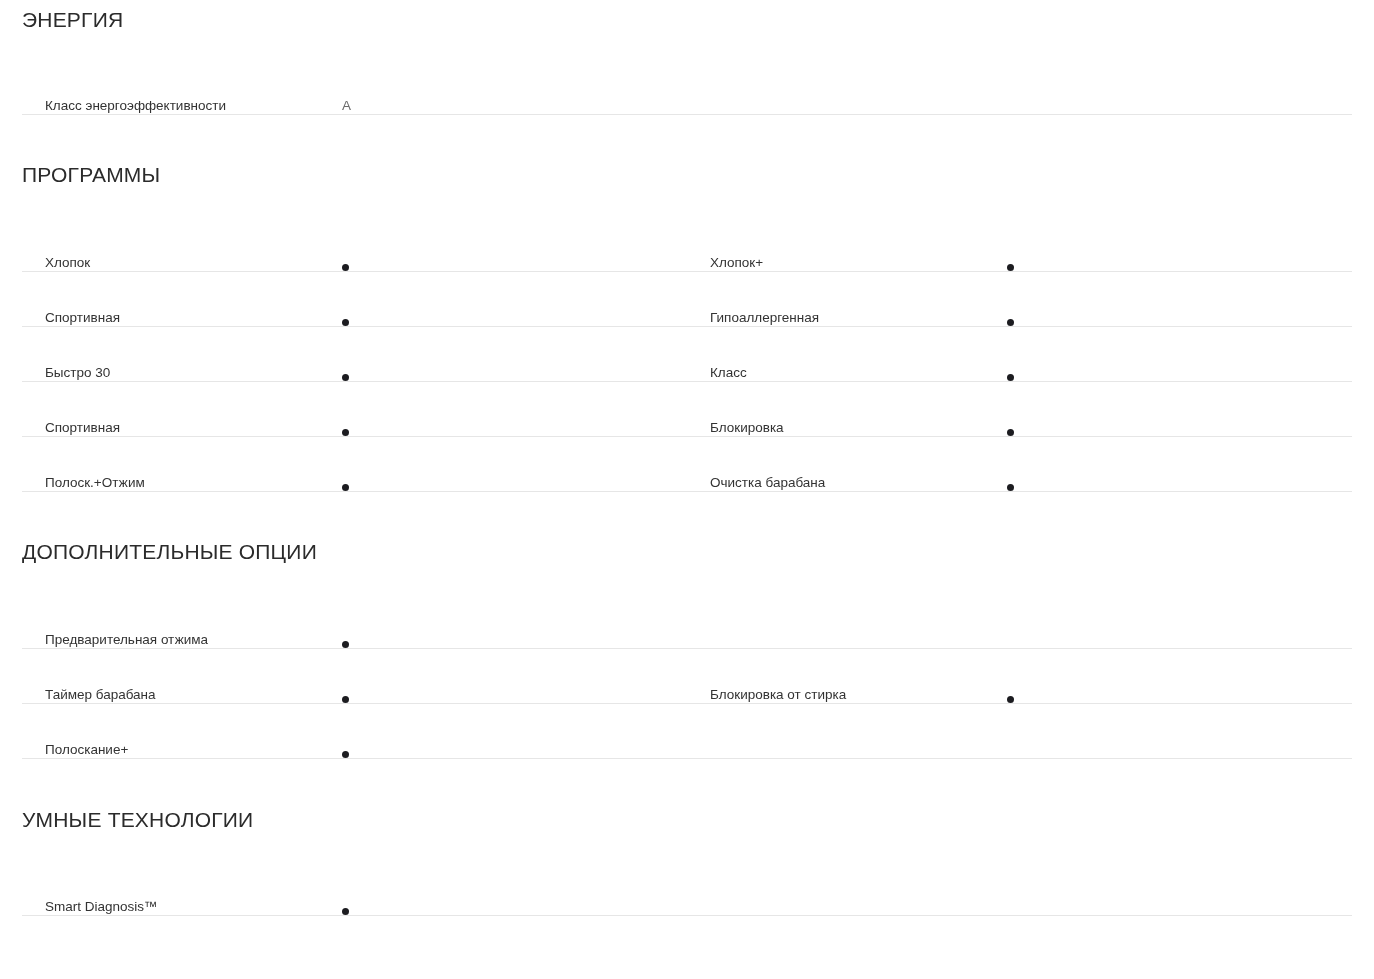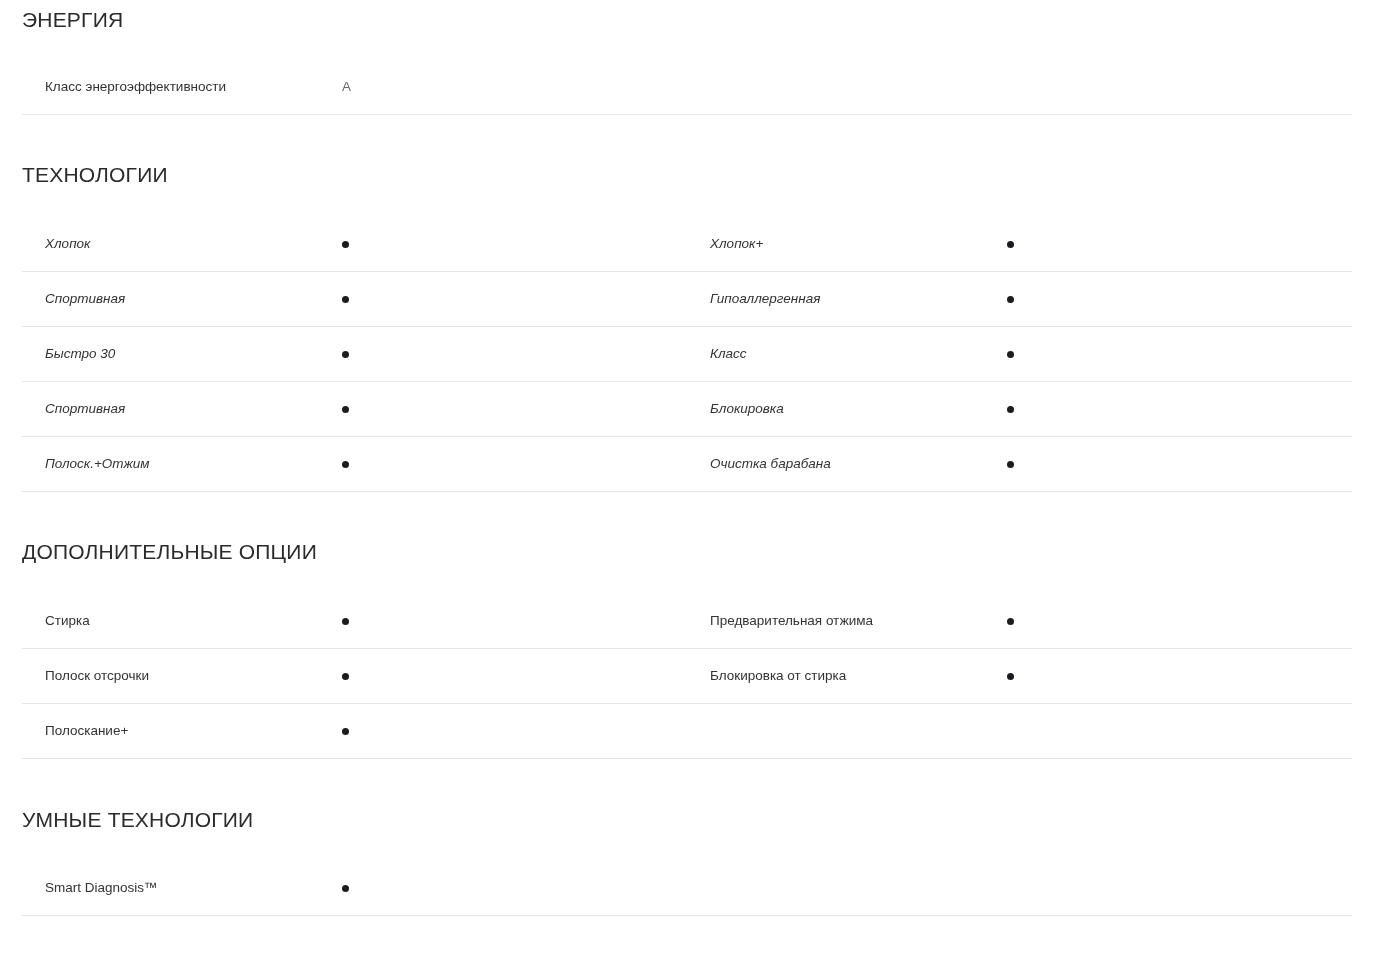--- a/index.html
+++ b/index.html
@@ -43,21 +43,21 @@
   }
   .spec-row {
     display: flex;
     width: 100%;
     height: 55px;
     align-items: center;
     border-bottom: 1px solid #e6e6e6;
   }
   .half {
     display: flex;
-    align-items: center;
+    align-items: flex-end;
     width: 50%;
     height: 100%;
   }
   .half.empty { visibility: hidden; }
 
   .cell-label {
     width: 320px;
     flex: 0 0 320px;
     padding-left: 23px;
     font-size: 13.5px;
@@ -84,21 +84,21 @@
     height: 7px;
     border-radius: 50%;
     background: #1c1c20;
   }
 
   
   .sec-energy   { padding-top: 9px; }
   .sec-energy .rows { margin-top: 30px; }
 
   .sec-programs { padding-top: 49px; }
-  .sec-programs .rows { margin-top: 32px; font-style: italic; }
+  .sec-programs .rows { margin-top: 32px; }
 
   .sec-options  { padding-top: 49px; }
   .sec-options .rows { margin-top: 32px; }
 
   .sec-smart    { padding-top: 50px; }
   .sec-smart .rows { margin-top: 31px; }
 </style>
 </head>
 <body>
 
@@ -112,21 +112,21 @@
             <div class="cell-value">A</div>
           </div>
           <div class="half empty">
             <div class="cell-label"></div>
             <div class="cell-value"></div>
           </div>
         </div>
       </div>
     </section>
     <section class="spec-section sec-programs">
-      <h2 class="section-title">ТЕХНОЛОГИИ</h2>
+      <h2 class="section-title">ПРОГРАММЫ</h2>
       <div class="rows">
         <div class="spec-row">
           <div class="half">
             <div class="cell-label">Хлопок</div>
             <div class="cell-value dot-cell">
               <span class="bullet"></span>
             </div>
           </div>
           <div class="half">
             <div class="cell-label">Хлопок+</div>
@@ -191,35 +191,29 @@
             </div>
           </div>
         </div>
       </div>
     </section>
     <section class="spec-section sec-options">
       <h2 class="section-title">ДОПОЛНИТЕЛЬНЫЕ ОПЦИИ</h2>
       <div class="rows">
         <div class="spec-row">
           <div class="half">
-            <div class="cell-label">Стирка</div>
-            <div class="cell-value dot-cell">
-              <span class="bullet"></span>
-            </div>
-          </div>
-          <div class="half">
             <div class="cell-label">Предварительная отжима</div>
             <div class="cell-value dot-cell">
               <span class="bullet"></span>
             </div>
           </div>
         </div>
         <div class="spec-row">
           <div class="half">
-            <div class="cell-label">Полоск отсрочки</div>
+            <div class="cell-label">Таймер барабана</div>
             <div class="cell-value dot-cell">
               <span class="bullet"></span>
             </div>
           </div>
           <div class="half">
             <div class="cell-label">Блокировка от стирка</div>
             <div class="cell-value dot-cell">
               <span class="bullet"></span>
             </div>
           </div>

